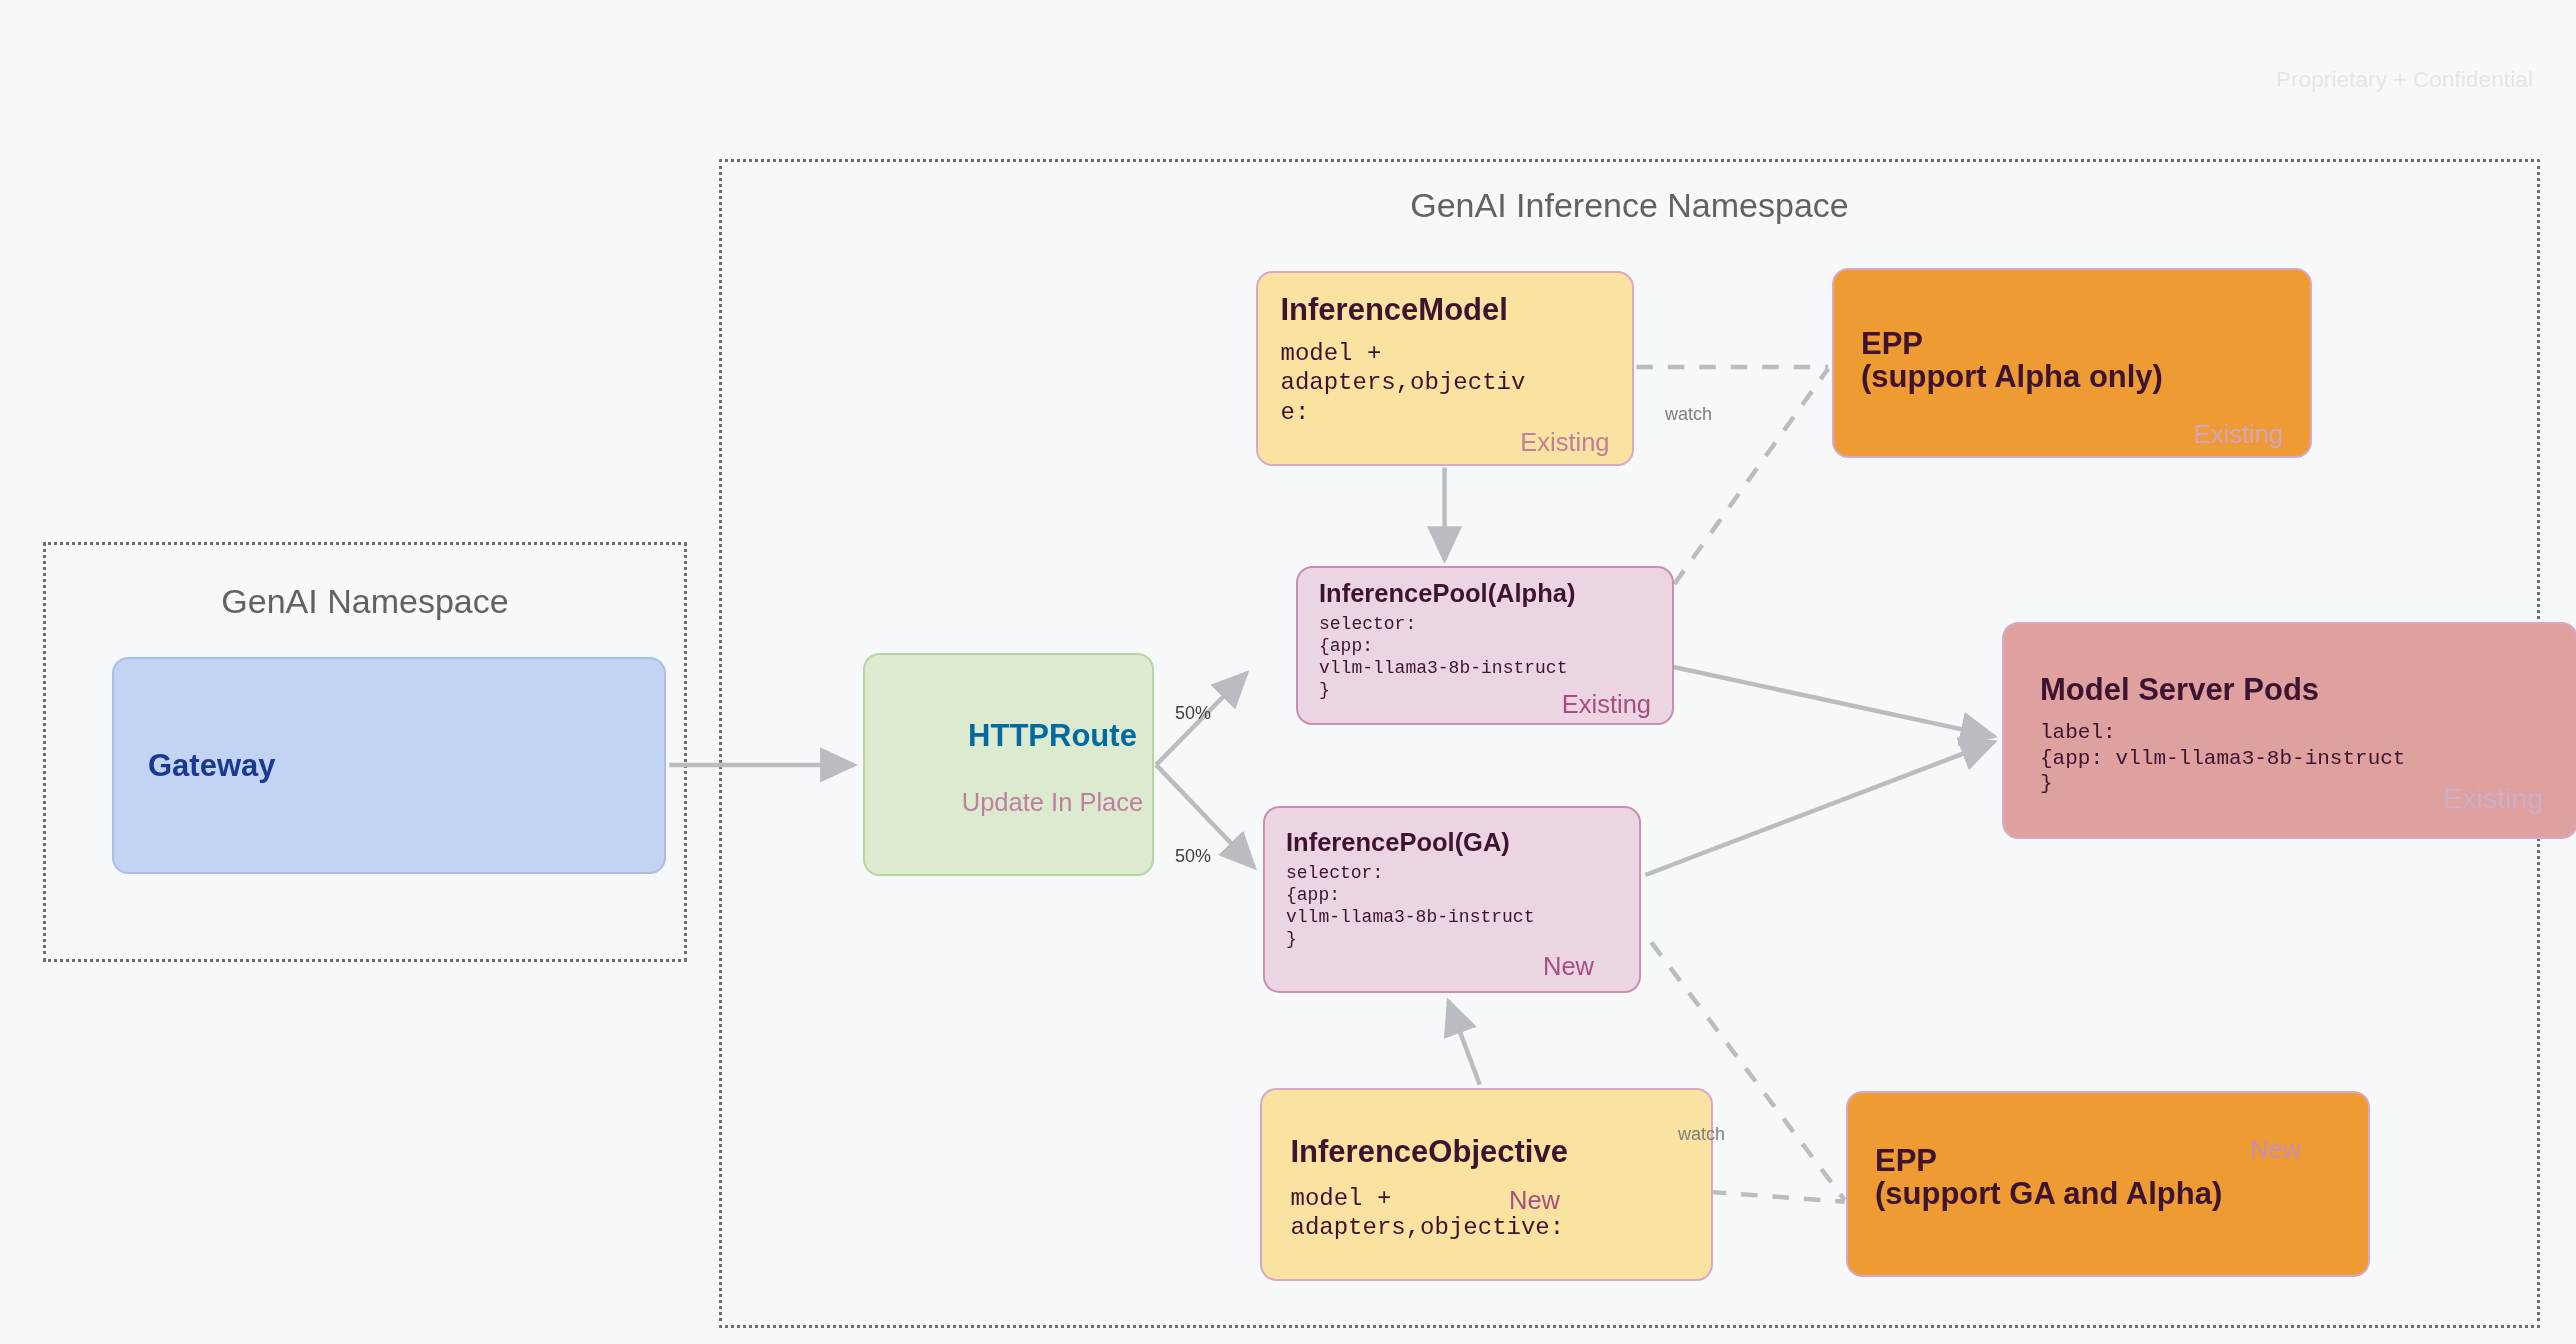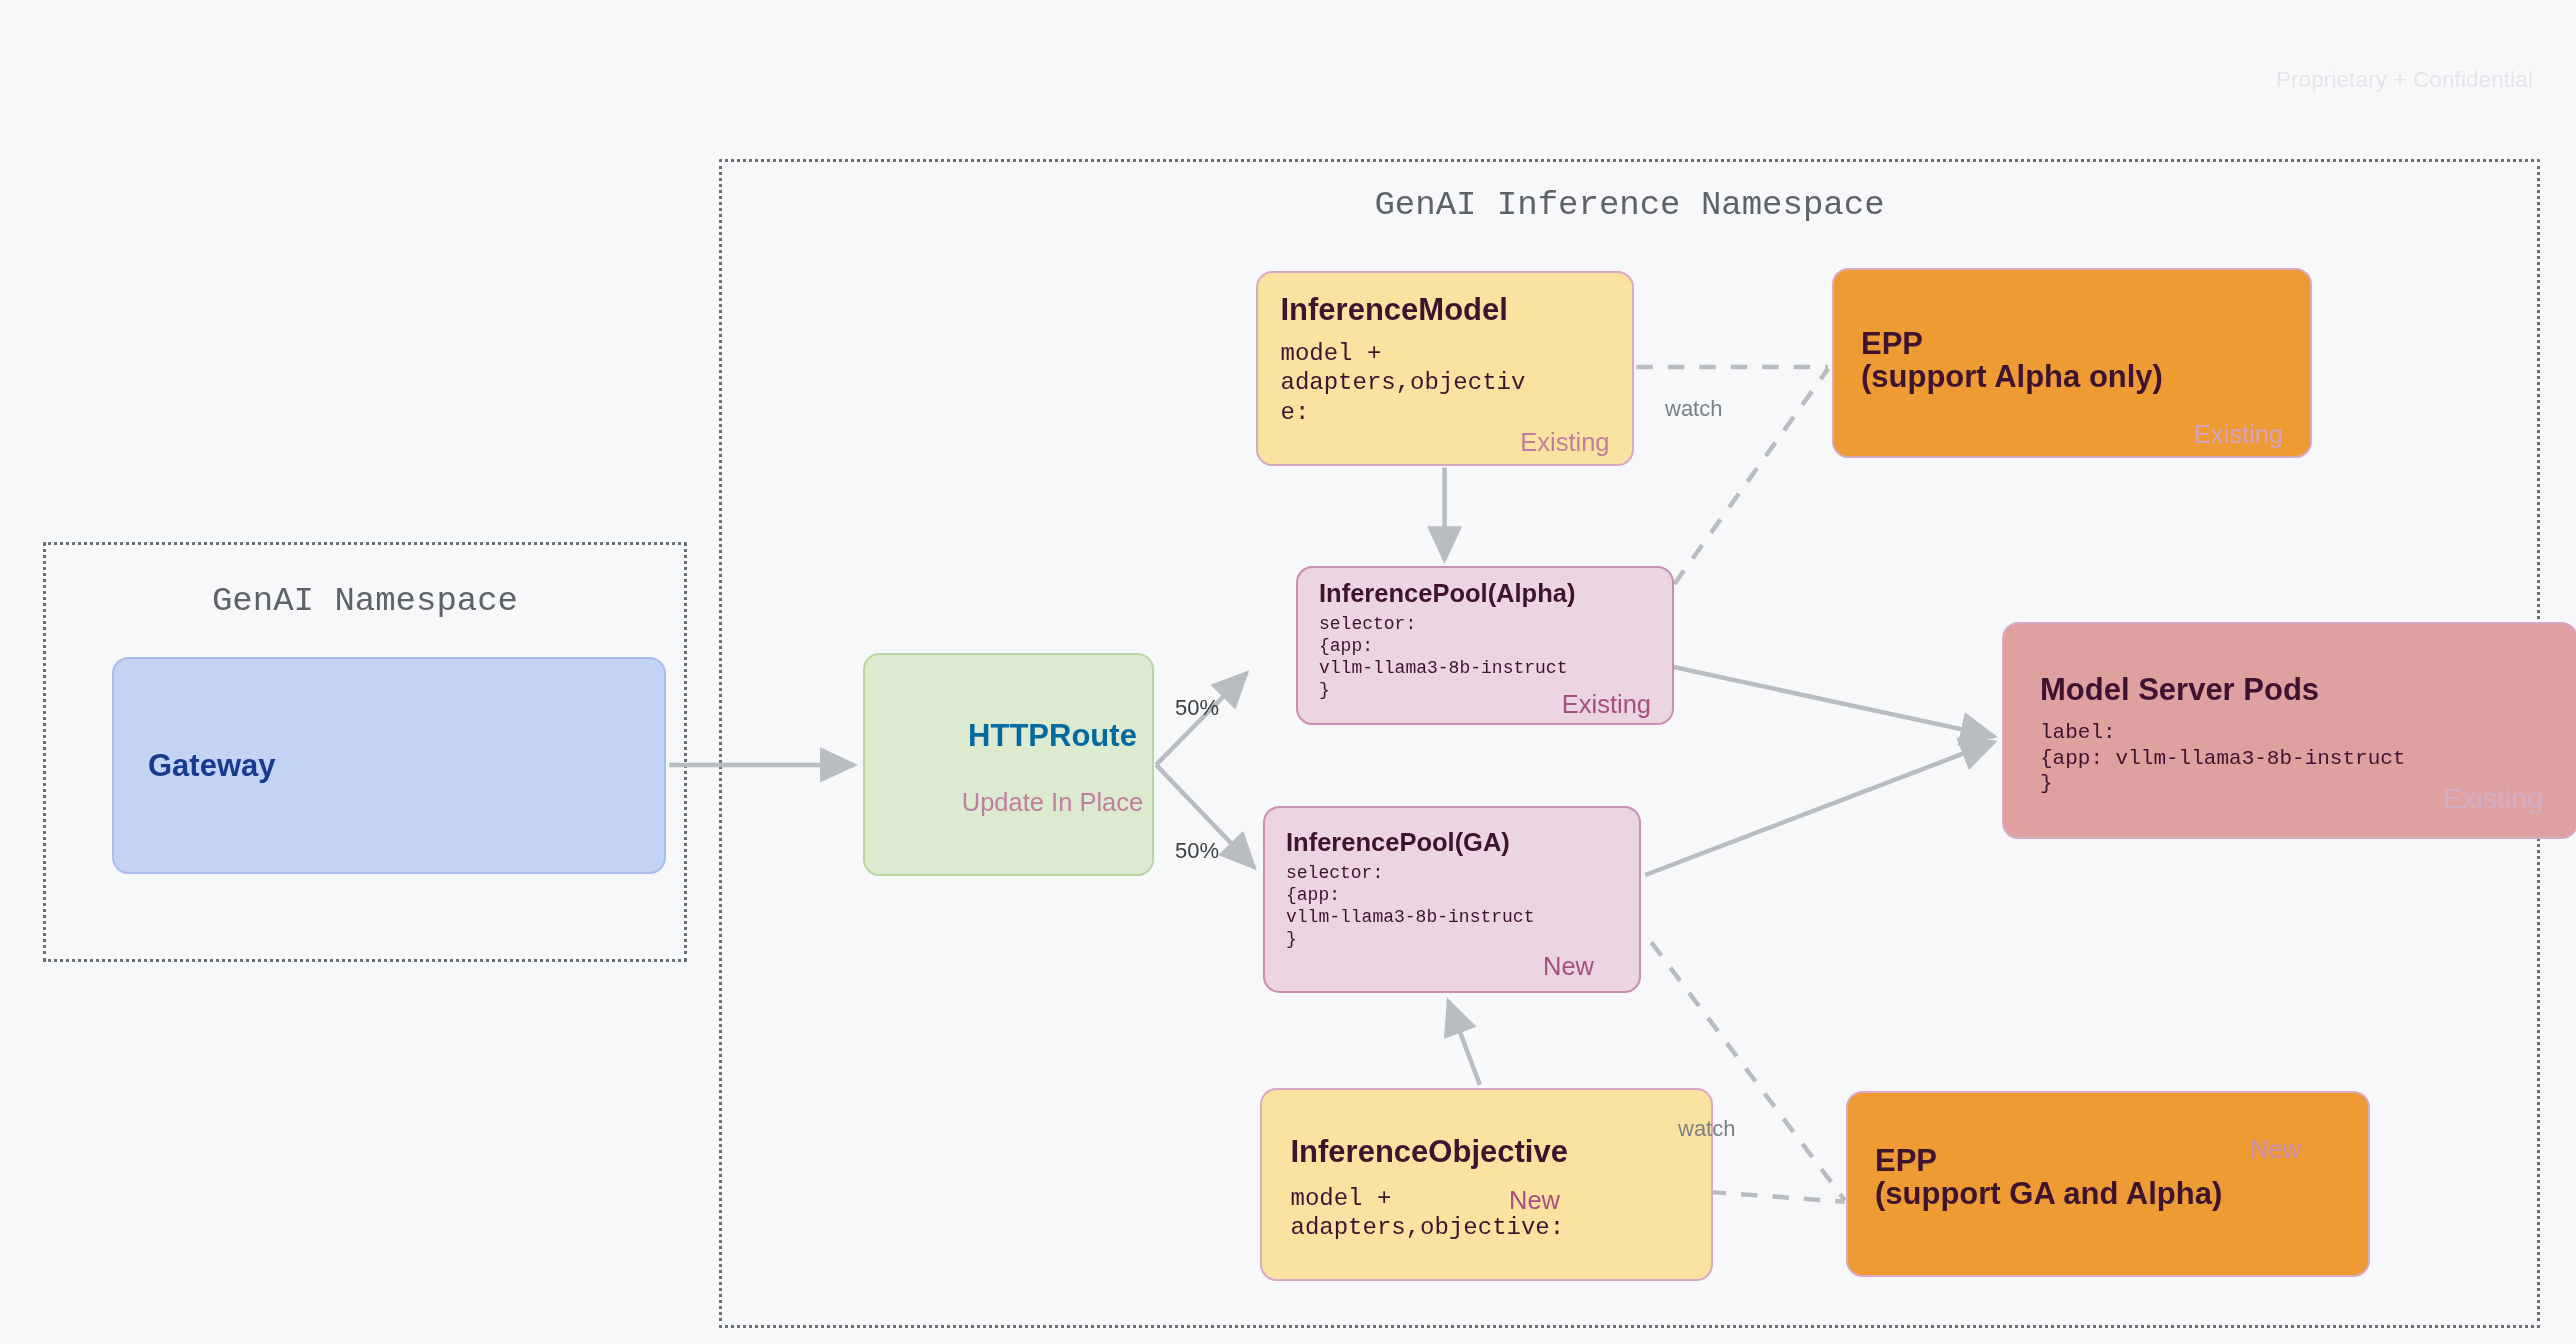--- a/index.html
+++ b/index.html
@@ -27,21 +27,20 @@
     color: #e3e5e8;
     letter-spacing: 0.1px;
     white-space: nowrap;
   }
 
   
   .ns {
     border: 3px dotted #6a6f76;
     border-radius: 1.5px;
     box-sizing: border-box;
-    font-family: Liberation Mono, monospace;
   }
   .ns-title {
     position: absolute;
     width: 100%;
     text-align: center;
     font-size: 34px;
     color: #5f6368;
     font-weight: 400;
   }
   #ns-infra { left: 43px; top: 542px; width: 644px; height: 420px; }
@@ -166,23 +165,24 @@
     background: #dfa0a0;
     border: 2.2px solid #d9a8c4;
   }
   #n-modelpods .title { position:absolute; left: 36px; top: 49px; font-size: 31px; color: #3d1330; }
   #n-modelpods .body  { position:absolute; left: 36px; top: 96px; width: 450px; font-size: 21px; color: #3d1330; }
   #n-modelpods .badge { right: 33px; bottom: 22.5px; font-size: 28.5px; color: #d0aec6; }
 
   
   .edge-label {
     position: absolute;
-    font-size: 22px;
+    font-size: 18px;
     color: #3c4043;
     white-space: nowrap;
+    margin-top: 8px;
   }
   .edge-label.muted { color: #7b8084; }
 
   #lbl-50-top { left: 1175px; top: 695px; }
   #lbl-50-bot { left: 1175px; top: 838px; }
   #lbl-watch-top { left: 1665px; top: 396px; }
   #lbl-watch-bot { left: 1678px; top: 1116px; }
 
   
   #edges { position: absolute; left: 0; top: 0; width: 2576px; height: 1344px; pointer-events: none; }

